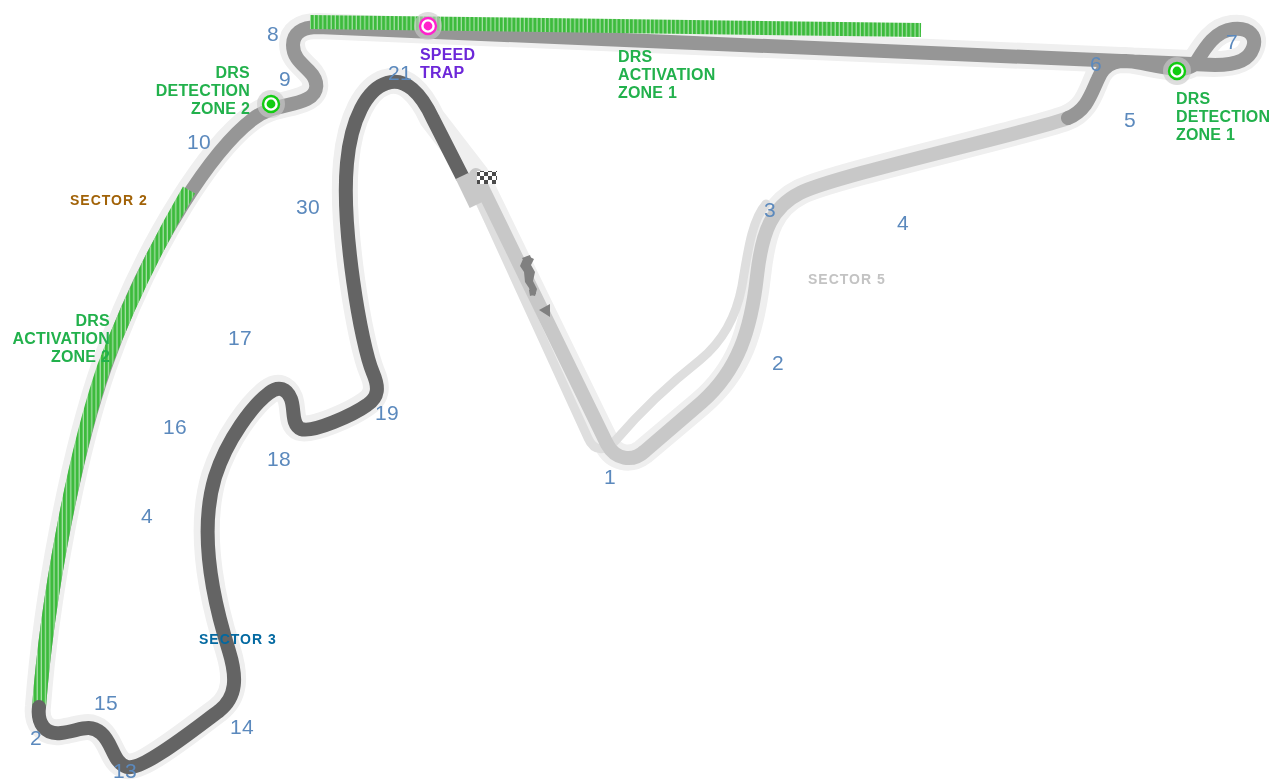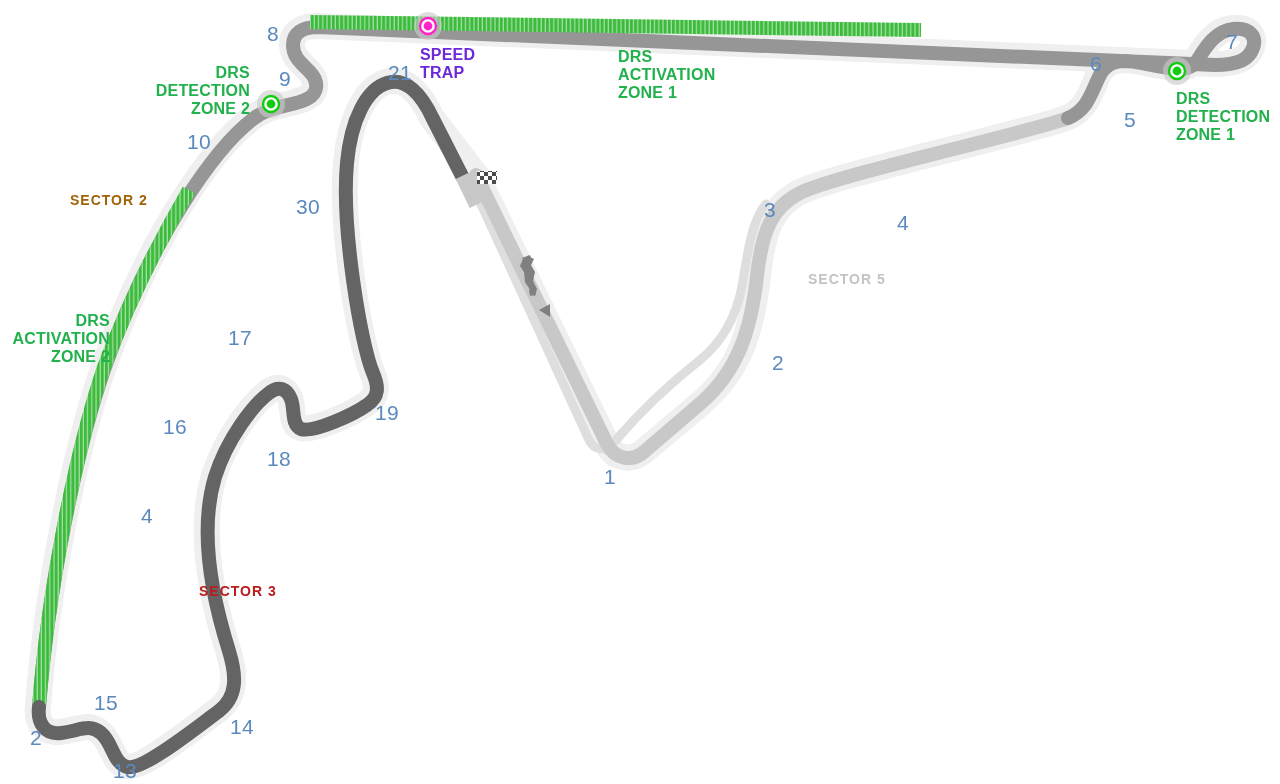--- a/index.html
+++ b/index.html
@@ -55,21 +55,21 @@
     position: absolute;
     font-family: "Liberation Sans", sans-serif;
     font-size: 14px;
     font-weight: bold;
     letter-spacing: 1.0px;
     line-height: 1;
     white-space: nowrap;
   }
   .sector-1-label { color: #c3c3c3; }
   .sector-2-label { color: #a16207; }
-  .sector-3-label { color: #b91c1c; }
+  .sector-3-label { color: #0369a1; margin-top: 48px; }
 
   .drs-label {
     position: absolute;
     font-family: "Liberation Sans", sans-serif;
     font-size: 16px;
     font-weight: bold;
     color: #22b14c;
     line-height: 1.12;
     letter-spacing: 0.2px;
     white-space: nowrap;

